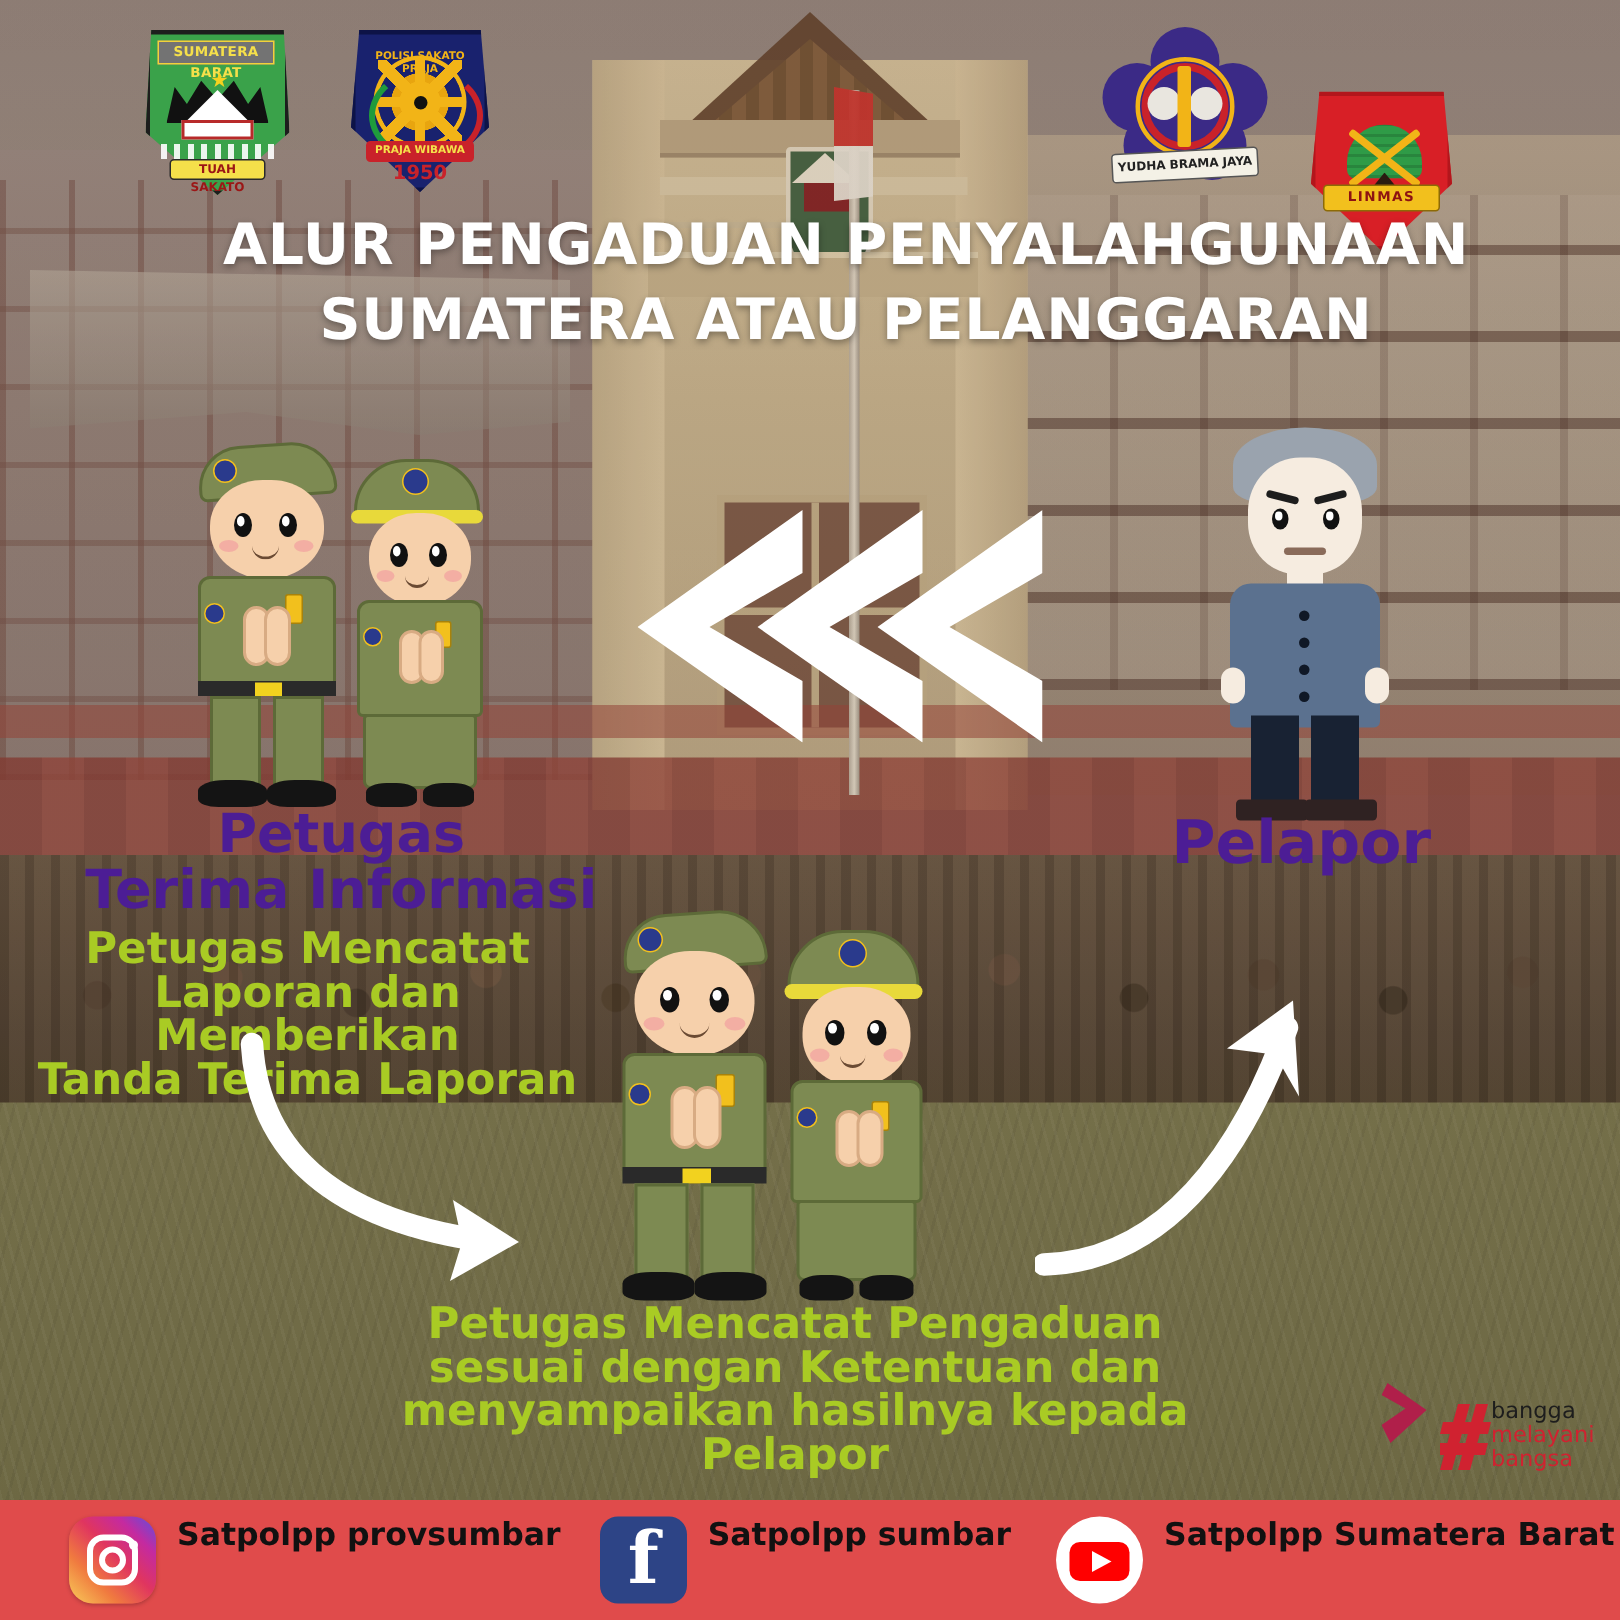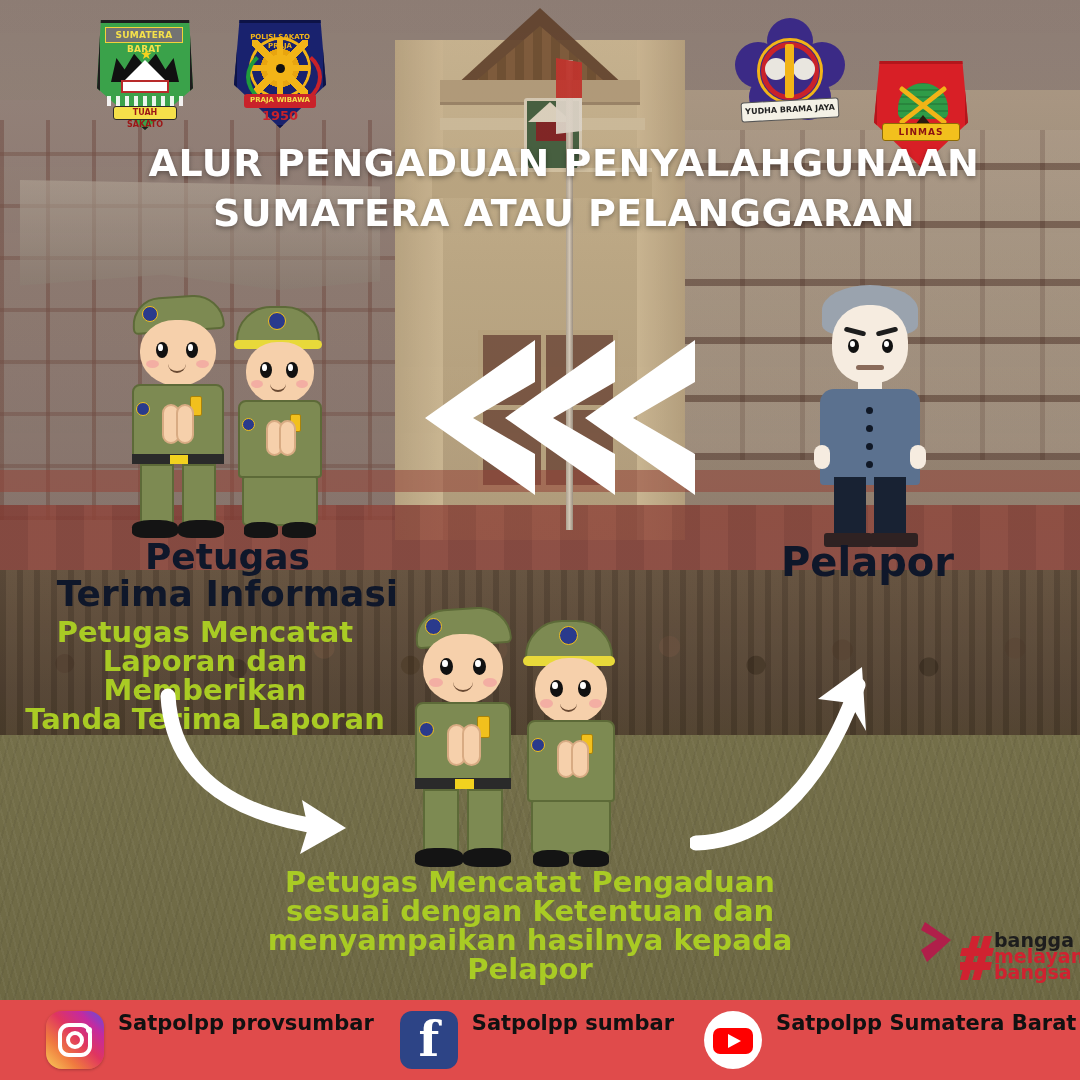--- a/index.html
+++ b/index.html
@@ -195,32 +195,32 @@
   .repo-brow{position:absolute;background:#1d1d1d;height:5px;border-radius:3px;}
   .repo-jacket{position:absolute;background:#5b718f;border-radius:14px 14px 4px 4px;}
   .repo-pants{position:absolute;background:#182233;}
   .repo-shoe{position:absolute;background:#2f2222;border-radius:3px;}
   .repo-btn{position:absolute;width:7px;height:7px;border-radius:50%;background:#101826;}
 
   
   .chevrons{position:absolute;left:425px;top:340px;width:270px;height:155px;}
 
   
-  .lbl-black{position:absolute;color:#0f172a;font-weight:bold;text-align:center;line-height:1.04;}
+  .lbl-black{position:absolute;color:#4c1d95;font-weight:bold;text-align:center;line-height:1.04;}
   .lbl-green{position:absolute;color:#a9cb24;font-weight:bold;text-align:center;line-height:1.0;}
 
   
   .berak{position:absolute;left:725px;top:930px;width:230px;height:56px;}
   .berak-word{position:absolute;left:0;top:8px;font-size:40px;font-weight:bold;
        background:linear-gradient(90deg,#e3272f 0%,#d02230 55%,#9d1b4e 100%);
        -webkit-background-clip:text;background-clip:text;color:transparent;letter-spacing:-1px;}
   .berak-chev{position:absolute;left:196px;top:-8px;width:34px;height:40px;}
   .tag{position:absolute;left:960px;top:930px;width:120px;height:56px;}
   .tag-hash{position:absolute;left:0;top:6px;width:34px;height:44px;}
-  .tag-lines{position:absolute;left:34px;top:2px;width:86px;font-size:19px;line-height:16px;font-weight:bold;}
+  .tag-lines{position:absolute;left:34px;top:2px;width:86px;font-size:15px;line-height:16px;font-weight:normal;}
   .tag-l1{color:#1d1d1d;}
   .tag-l2{color:#d02230;}
   .tag-l3{color:#d02230;}
 
   
   .footer{position:absolute;left:0;top:1000px;width:1080px;height:80px;background:#e04b4b;
        display:flex;align-items:center;}
   .fitem{display:flex;align-items:flex-start;}
   .ftxt{color:#111;font-weight:bold;font-size:21px;margin-left:14px;white-space:nowrap;}
   .ig{width:58px;height:58px;border-radius:16px;

